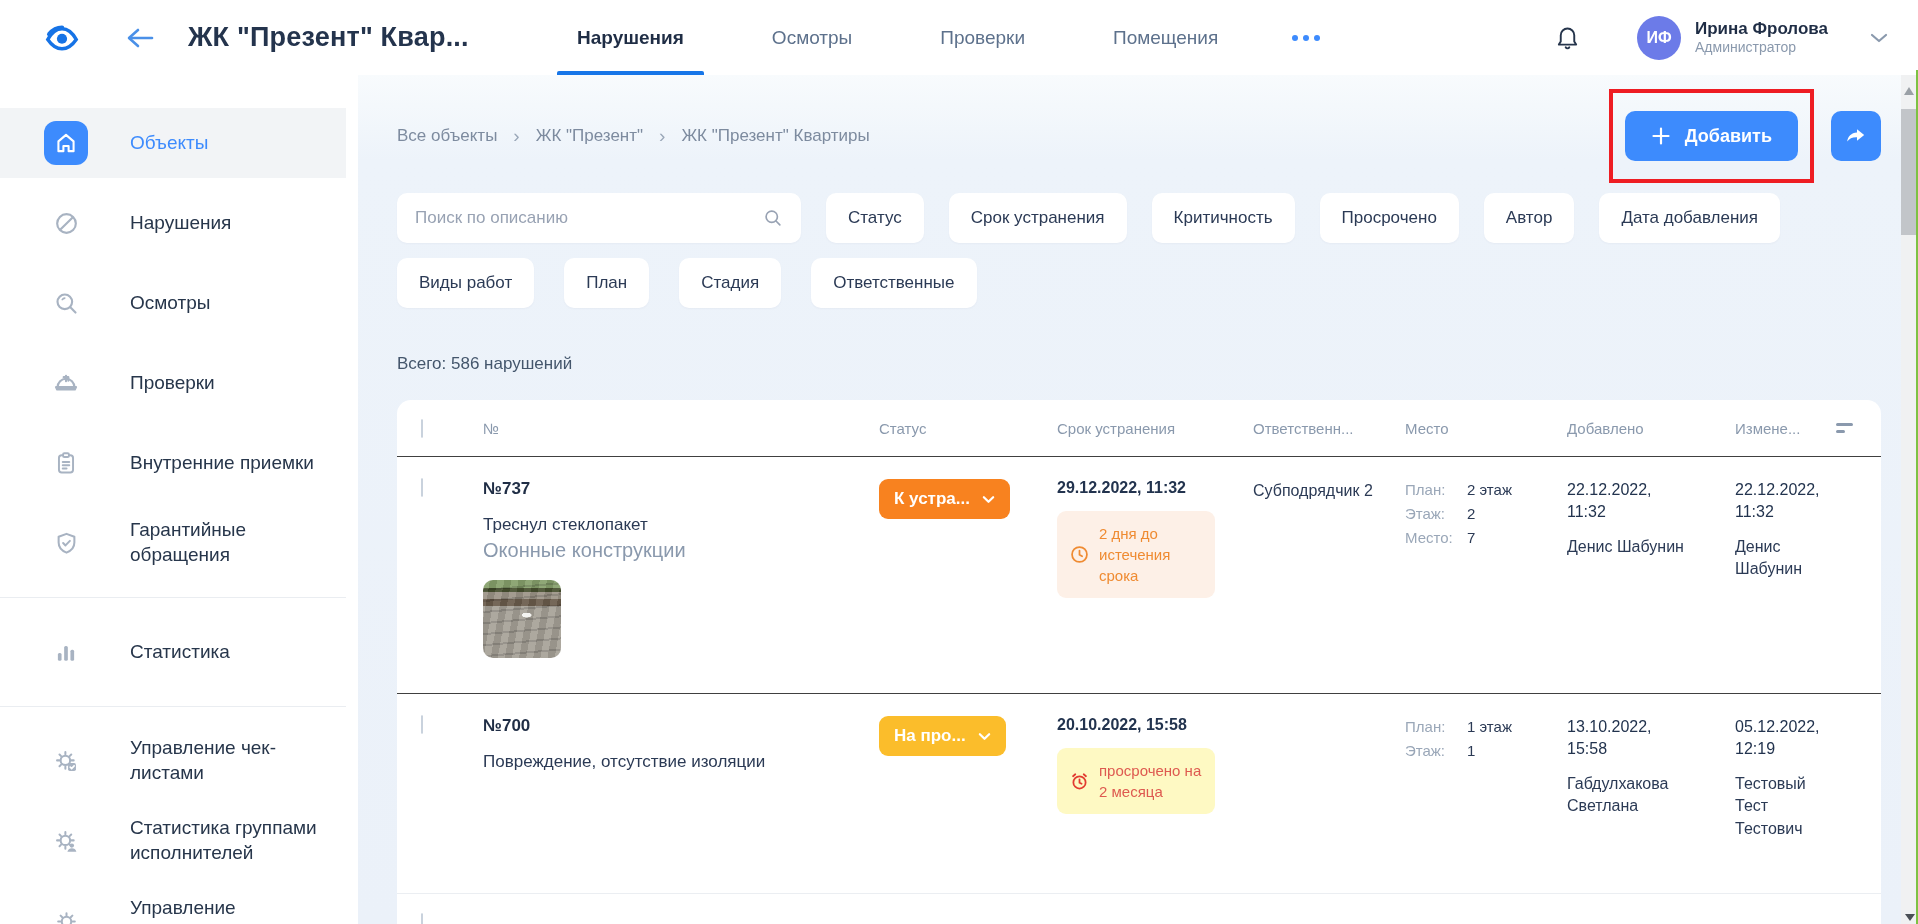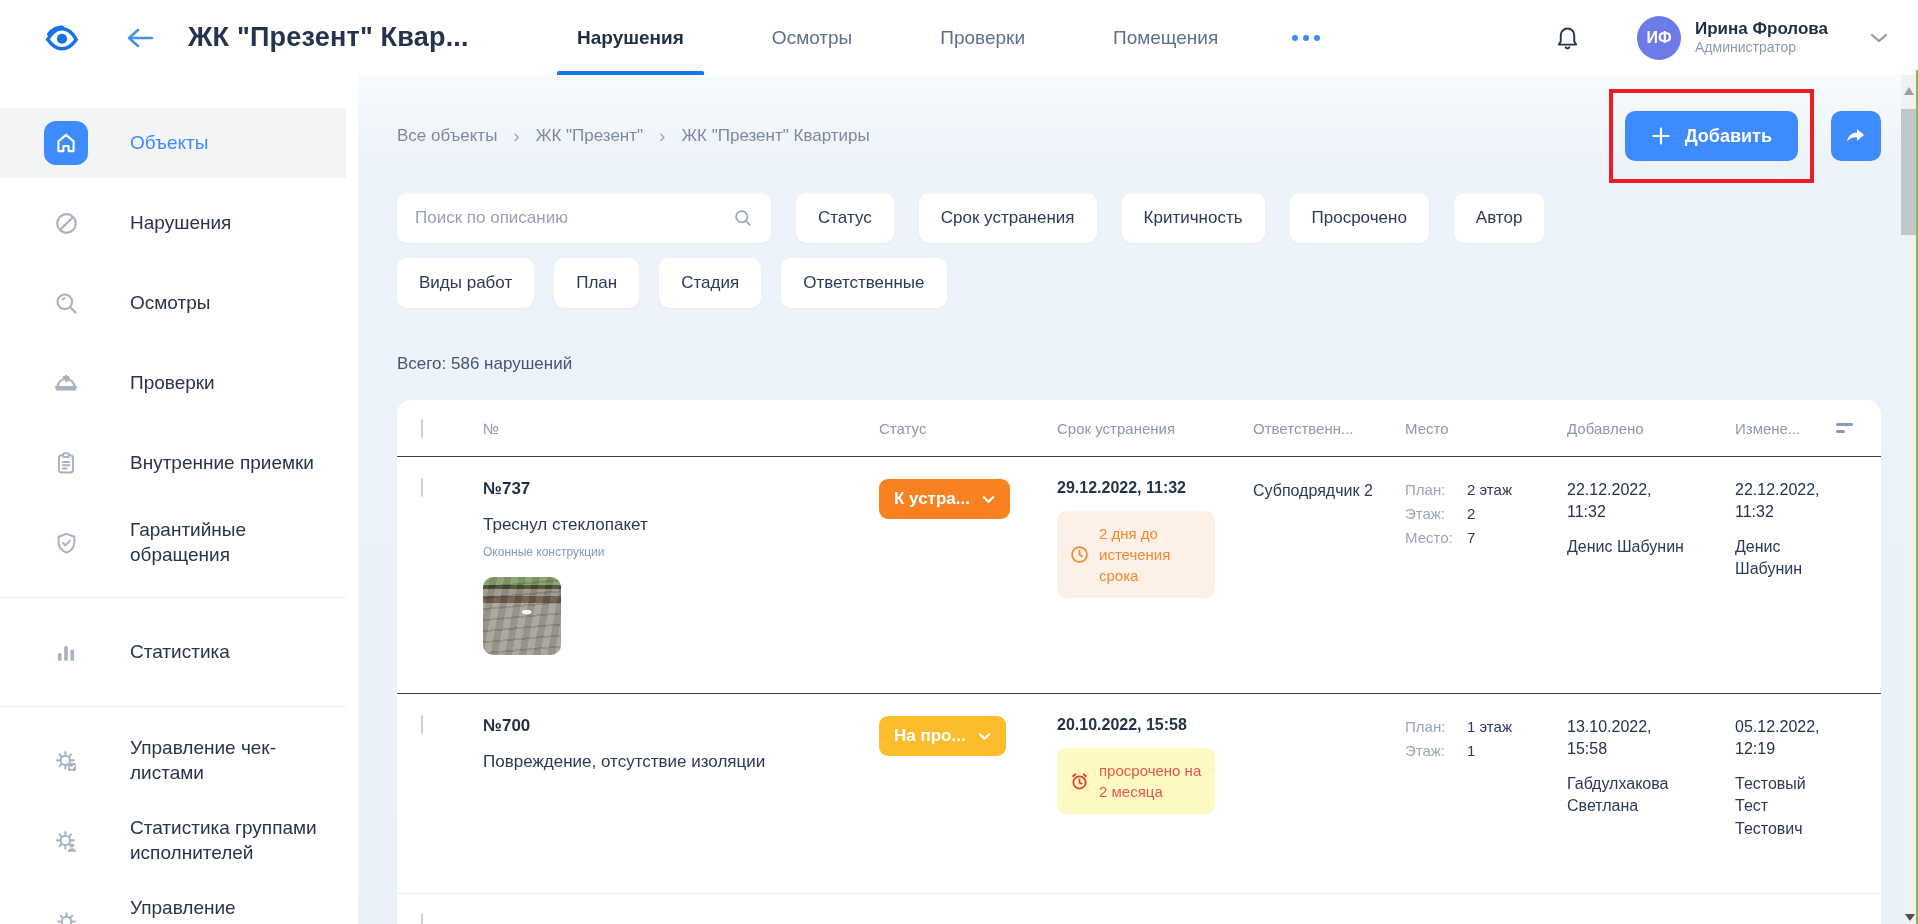--- a/index.html
+++ b/index.html
@@ -42,43 +42,43 @@
   .toolbar { margin-top:20px; height:82px; display:flex; align-items:center;gap:25px; }
   .breadcrumb { display:flex; align-items:center; gap:16px; font-size:17px; color:#7D8B9F; }
   .crumb { cursor:pointer; }
   .crumb-sep { color:#9AA7B8; font-size:19px; }
   .toolbar-actions { margin-left:auto; display:flex; align-items:center; }
   .annotation-box { border:4px solid #EE1D23; padding:18px 12px; display:flex; }
   .add-btn { height:50px; padding:0 26px; background:#3D8BFD; border:none; border-radius:10px; color:#fff; font-size:18px; font-weight:600; display:flex; align-items:center; gap:14px; cursor:pointer; font-family:inherit; }
   .share-btn { width:50px; height:50px; margin-left:17px; background:#3D8BFD; border:none; border-radius:10px; display:flex; align-items:center; justify-content:center; cursor:pointer; }
 
   .filters-row1 { margin-top:16px; display:flex; gap:25px; align-items:center; }
-  .filters-row2 { margin-top:15px; display:flex; gap:20px; align-items:center; }
-  .search-box { width:374px; height:50px; background:#fff; border-radius:10px; display:flex; align-items:center; padding:0 18px 0 18px; box-shadow:0 1px 2px rgba(40,60,90,.04); }
+  .filters-row2 { margin-top:15px; display:flex; gap:30px; align-items:center; }
+  .search-box { width:404px; height:50px; background:#fff; border-radius:10px; display:flex; align-items:center; padding:0 18px 0 18px; box-shadow:0 1px 2px rgba(40,60,90,.04); }
   .search-box input { flex:1; border:none; outline:none; font-size:17px; color:#2B3A55; background:transparent; font-family:inherit; }
   .search-box input::placeholder { color:#98A2B3; }
   .chip { height:50px; background:#fff; border:none; border-radius:10px; padding:0 22px; font-size:17px; color:#2B3A55; cursor:pointer; font-family:inherit; box-shadow:0 1px 2px rgba(40,60,90,.04); white-space:nowrap; }
 
   .summary { margin-top:46px; font-size:17px; color:#44566C; }
 
   
   .card { margin-top:26px; background:#fff; border-radius:14px 14px 0 0; height:560px; }
   .trow { display:grid; grid-template-columns:62px 396px 178px 196px 152px 162px 168px 1fr 44px; padding:0 24px; align-items:start; }
   .thead { height:56px; align-items:center; color:#8A99AD; font-size:15px; }
   .tbody-row { border-top:1px solid #404040; padding-top:22px; padding-bottom:22px; }
   .thead { border-top:none; }
   .row1 { min-height:237px; }
   .row2 { min-height:200px; }
 
   .checkbox { width:23px; height:23px; border:1.5px solid #C9D2DD; border-radius:7px; background:#fff; cursor:pointer; margin-top:2px; }
   .thead .checkbox { margin-top:0; }
 
   .cell-num { font-size:17px; font-weight:700; color:#1F2D45; }
   .cell-desc { margin-top:16px; font-size:17px; color:#2B3A55; }
-  .cell-cat { margin-top:10px; font-size:12px; color:#8A99AD; }
+  .cell-cat { margin-top:4px; font-size:20px; color:#8A99AD; }
   .photo { margin-top:18px; width:78px; height:78px; border-radius:10px; cursor:pointer;
     background:
       radial-gradient(10px 5px at 56% 45%, #F4F4F1 45%, rgba(0,0,0,0) 52%),
       repeating-linear-gradient(100deg, rgba(255,255,255,.07) 0 7px, rgba(0,0,0,.09) 7px 14px),
       repeating-linear-gradient(175deg, rgba(0,0,0,0) 0 9px, rgba(0,0,0,.14) 9px 11px),
       linear-gradient(180deg,#87A06C 0 10%,#47502F 10% 16%,#9D9588 16% 24%,#6B5C4C 24% 33%,#A7A298 33% 100%);
   }
 
   .badge { display:inline-flex; align-items:center; gap:12px; height:40px; padding:0 15px; border-radius:9px; color:#fff; font-size:17px; font-weight:600; cursor:pointer; white-space:nowrap; }
   .badge-orange { background:#F8821F; }
@@ -325,20 +325,21 @@
             <circle cx="10.5" cy="10.5" r="6.8"></circle>
             <path d="m15.6 15.6 4.6 4.6"></path>
           </svg>
       </span>
     </div>
     <button class="chip">Статус</button>
     <button class="chip">Срок устранения</button>
     <button class="chip">Критичность</button>
     <button class="chip">Просрочено</button>
     <button class="chip">Автор</button>
+    <button class="chip">Дата добавления</button>
   </div>
 
   <div class="filters-row2">
     <button class="chip">Виды работ</button>
     <button class="chip">План</button>
     <button class="chip">Стадия</button>
     <button class="chip">Ответственные</button>
   </div>
 
   <div class="summary">Всего: 586 нарушений</div>

